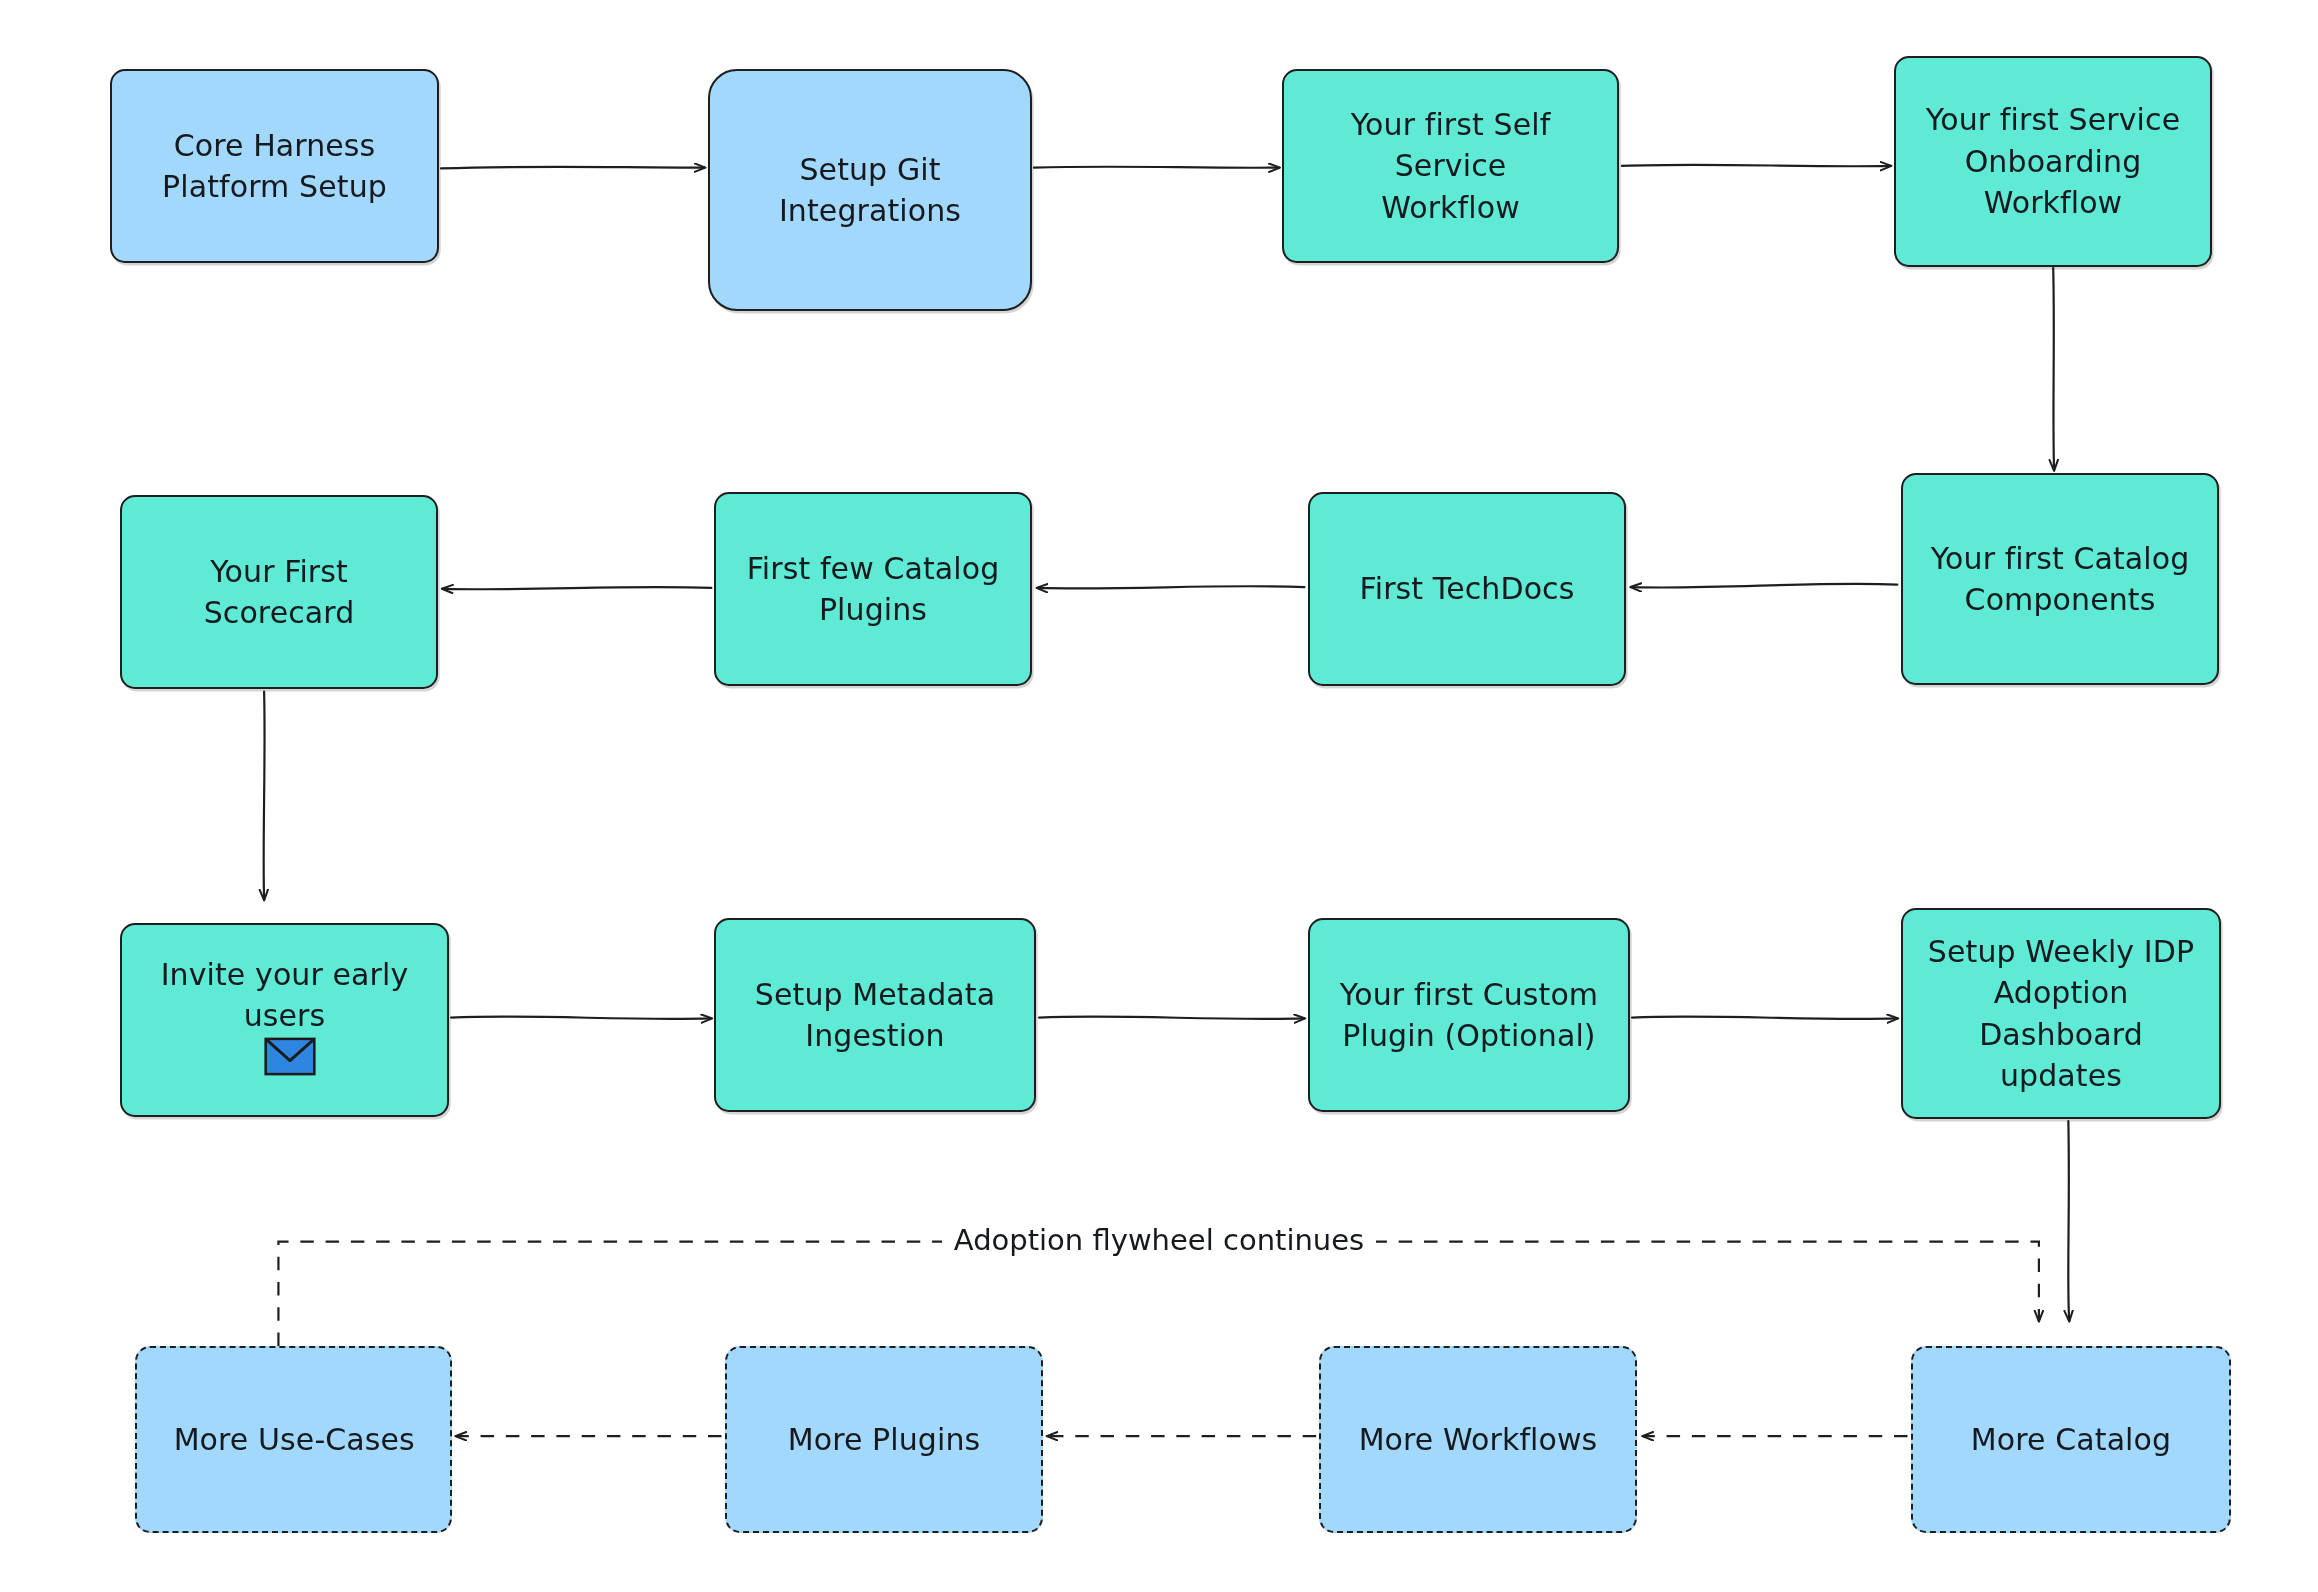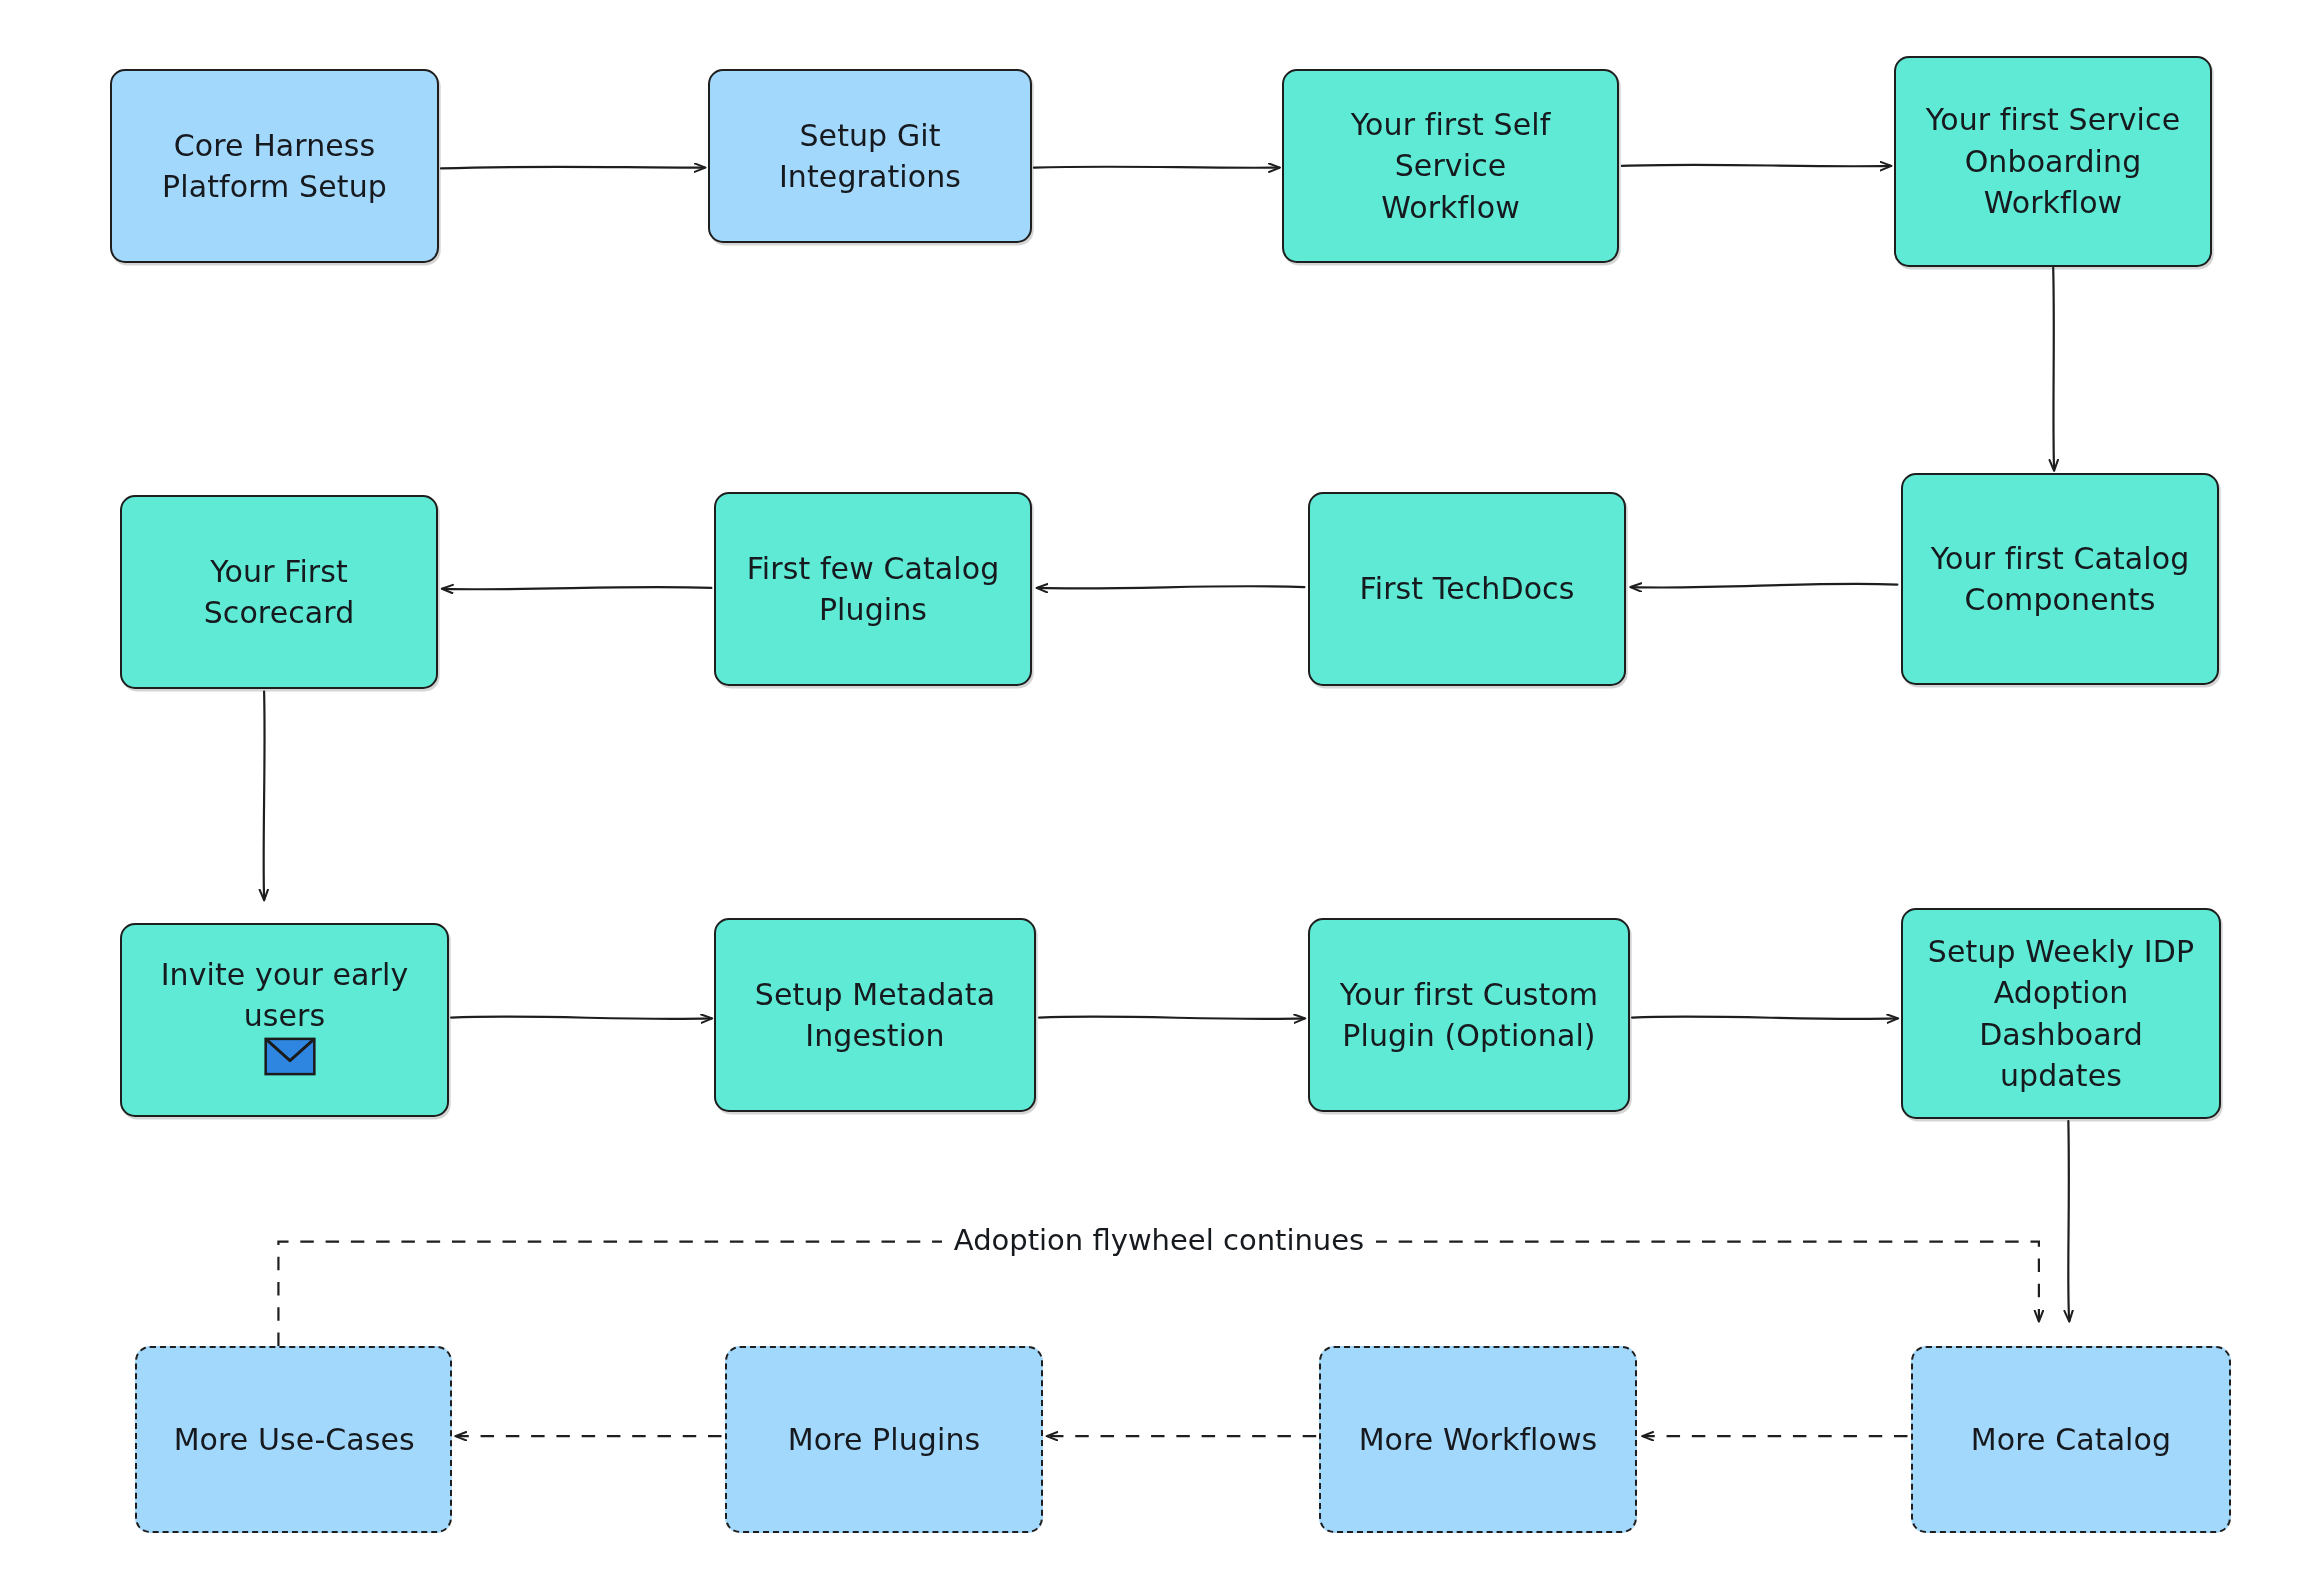--- a/index.html
+++ b/index.html
@@ -110,21 +110,21 @@
     </g>
   </svg>
 
   <div class="flywheel-label" style="left:942px; top:1223px;">Adoption flywheel continues</div>
 
   <div class="node blue" style="left:110px; top:69px; width:329px; height:194px;">
     <span class="label">Core Harness
 Platform Setup</span>
   </div>
 
-  <div class="node blue" style="left:708px; top:69px; width:324px; height:174px;">
+  <div class="node blue" style="left:708px; top:69px; width:324px; height:242px;border-radius:29px;">
     <span class="label">Setup Git
 Integrations</span>
   </div>
 
   <div class="node green" style="left:1282px; top:69px; width:337px; height:194px;">
     <span class="label">Your first Self Service
 Workflow</span>
   </div>
 
   <div class="node green" style="left:1894px; top:56px; width:318px; height:211px;">

